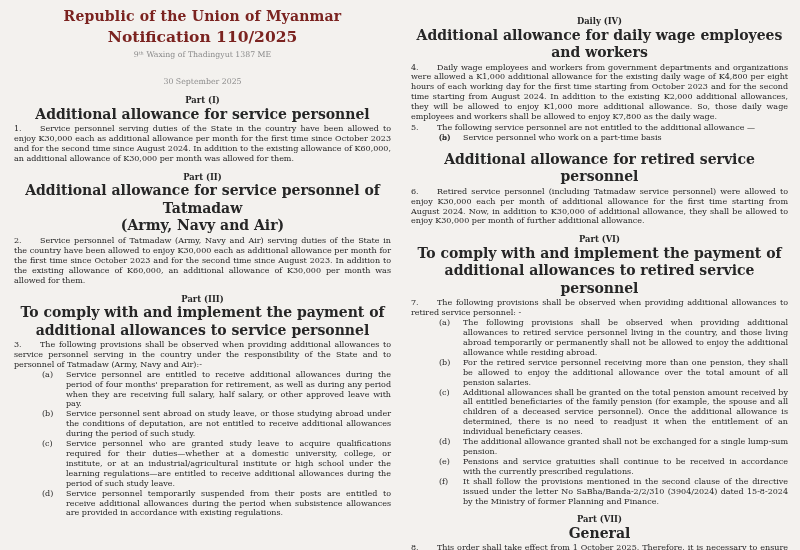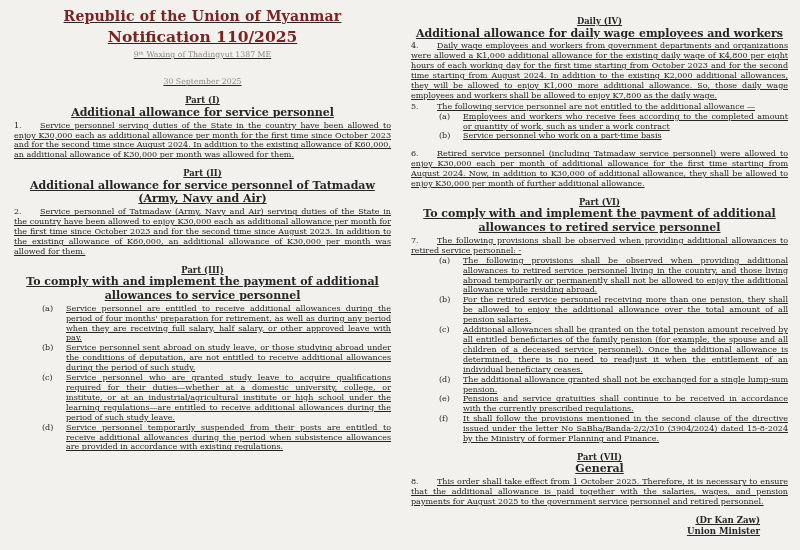--- a/index.html
+++ b/index.html
@@ -15,21 +15,20 @@
     background:var(--paper);
     color:var(--ink);
     overflow:hidden;
   }
   .page{
     width:800px;height:550px;
     padding:8px 12px 0 14px;
     display:flex;
     gap:20px;
     overflow:hidden;
-    text-decoration:underline;
   }
   .col{flex:1 1 0;min-width:0;}
   
   .doc-header{text-align:center;margin-bottom:6px;}
   .gov-line{
     color:var(--header-red);
     font-size:14px;
     font-weight:600;
     letter-spacing:.2px;
     line-height:1.25;
@@ -60,21 +59,21 @@
   .part{margin-top:8px;}
   .part-label{
     text-align:center;
     font-weight:bold;
     font-size:8.4px;
     line-height:1.25;
   }
   .part-title{
     text-align:center;
     font-weight:bold;
-    font-size:11px;
+    font-size:14px;
     line-height:1.25;
     white-space:pre-line;
     margin-bottom:1px;
   }
   .para{
     font-size:8px;
     line-height:1.24;
     text-align:justify;
     margin-top:1px;
   }
@@ -119,39 +118,41 @@
         </section>
         <section class="part">
           <div class="part-label">Part (II)</div>
           <div class="part-title">Additional allowance for service personnel of Tatmadaw
 (Army, Navy and Air)</div>
           <div class="para"><span class="marker">2.</span><span class="ptext">Service personnel of Tatmadaw (Army, Navy and Air) serving duties of the State in the country have been allowed to enjoy K30,000 each as additional allowance per month for the first time since October 2023 and for the second time since August 2023. In addition to the existing allowance of K60,000, an additional allowance of K30,000 per month was allowed for them.</span></div>
         </section>
         <section class="part">
           <div class="part-label">Part (III)</div>
           <div class="part-title">To comply with and implement the payment of additional allowances to service personnel</div>
+          <div class="para"><span class="marker">3.</span><span class="ptext">The following provisions shall be observed when providing additional allowances to service personnel serving in the country under the responsibility of the State and to personnel of Tatmadaw (Army, Navy and Air):-</span></div>
           <div class="para sub"><span class="marker">(a)</span><span class="ptext">Service personnel are entitled to receive additional allowances during the period of four months' preparation for retirement, as well as during any period when they are receiving full salary, half salary, or other approved leave with pay.</span></div>
           <div class="para sub"><span class="marker">(b)</span><span class="ptext">Service personnel sent abroad on study leave, or those studying abroad under the conditions of deputation, are not entitled to receive additional allowances during the period of such study.</span></div>
           <div class="para sub"><span class="marker">(c)</span><span class="ptext">Service personnel who are granted study leave to acquire qualifications required for their duties—whether at a domestic university, college, or institute, or at an industrial/agricultural institute or high school under the learning regulations—are entitled to receive additional allowances during the period of such study leave.</span></div>
           <div class="para sub"><span class="marker">(d)</span><span class="ptext">Service personnel temporarily suspended from their posts are entitled to receive additional allowances during the period when subsistence allowances are provided in accordance with existing regulations.</span></div>
         </section>
       </div>
   </div>
 
   <div class="col">
     <div id="col-right-parts">
         <section class="part">
           <div class="part-label">Daily (IV)</div>
           <div class="part-title">Additional allowance for daily wage employees and workers</div>
           <div class="para"><span class="marker">4.</span><span class="ptext">Daily wage employees and workers from government departments and organizations were allowed a K1,000 additional allowance for the existing daily wage of K4,800 per eight hours of each working day for the first time starting from October 2023 and for the second time starting from August 2024. In addition to the existing K2,000 additional allowances, they will be allowed to enjoy K1,000 more additional allowance. So, those daily wage employees and workers shall be allowed to enjoy K7,800 as the daily wage.</span></div>
           <div class="para"><span class="marker">5.</span><span class="ptext">The following service personnel are not entitled to the additional allowance —</span></div>
-          <div class="para sub"><span class="marker">(a)</span><span class="ptext">Employees and workers who receive fees according to the completed amount or quantity of work, such as under a work contract</span></div>
+          <div class="para sub"><span class="marker">(a)</span></div>
           <div class="para sub"><span class="marker">(b)</span><span class="ptext">Service personnel who work on a part-time basis</span></div>
         </section>
         <section class="part">
+          <div class="part-title">Additional allowance for retired service personnel</div>
           <div class="para"><span class="marker">6.</span><span class="ptext">Retired service personnel (including Tatmadaw service personnel) were allowed to enjoy K30,000 each per month of additional allowance for the first time starting from August 2024. Now, in addition to K30,000 of additional allowance, they shall be allowed to enjoy K30,000 per month of further additional allowance.</span></div>
         </section>
         <section class="part">
           <div class="part-label">Part (VI)</div>
           <div class="part-title">To comply with and implement the payment of additional allowances to retired service personnel</div>
           <div class="para"><span class="marker">7.</span><span class="ptext">The following provisions shall be observed when providing additional allowances to retired service personnel: -</span></div>
           <div class="para sub"><span class="marker">(a)</span><span class="ptext">The following provisions shall be observed when providing additional allowances to retired service personnel living in the country, and those living abroad temporarily or permanently shall not be allowed to enjoy the additional allowance while residing abroad.</span></div>
           <div class="para sub"><span class="marker">(b)</span><span class="ptext">For the retired service personnel receiving more than one pension, they shall be allowed to enjoy the additional allowance over the total amount of all pension salaries.</span></div>
           <div class="para sub"><span class="marker">(c)</span><span class="ptext">Additional allowances shall be granted on the total pension amount received by all entitled beneficiaries of the family pension (for example, the spouse and all children of a deceased service personnel). Once the additional allowance is determined, there is no need to readjust it when the entitlement of an individual beneficiary ceases.</span></div>
           <div class="para sub"><span class="marker">(d)</span><span class="ptext">The additional allowance granted shall not be exchanged for a single lump-sum pension.</span></div>

